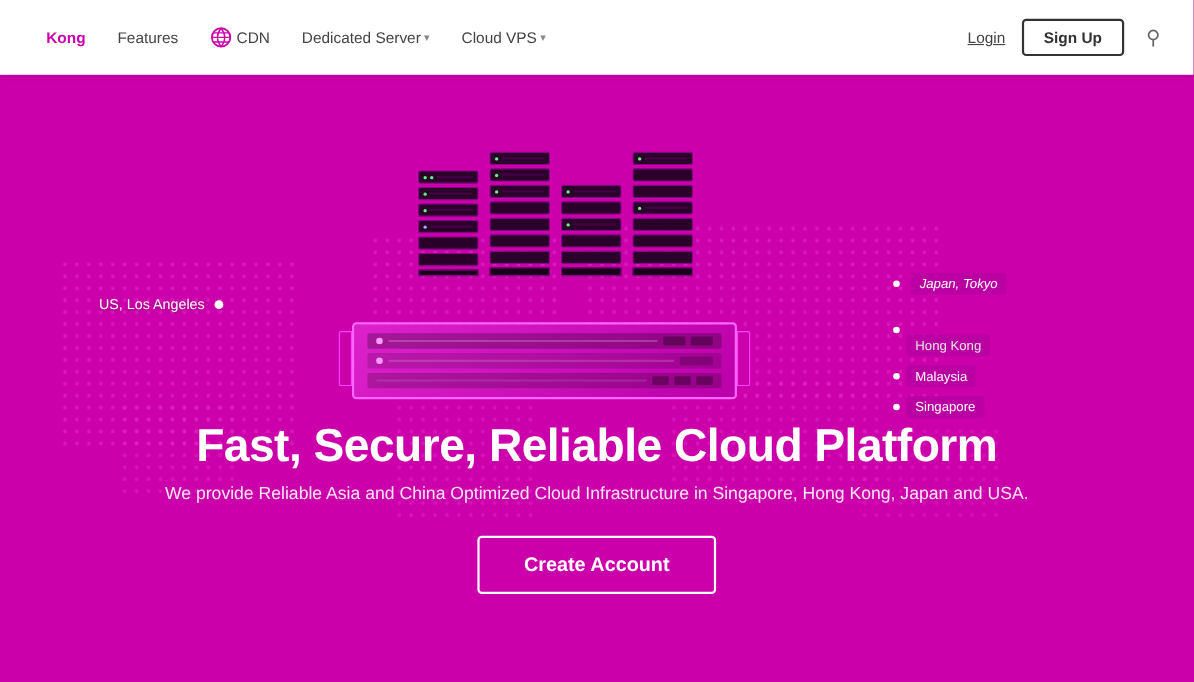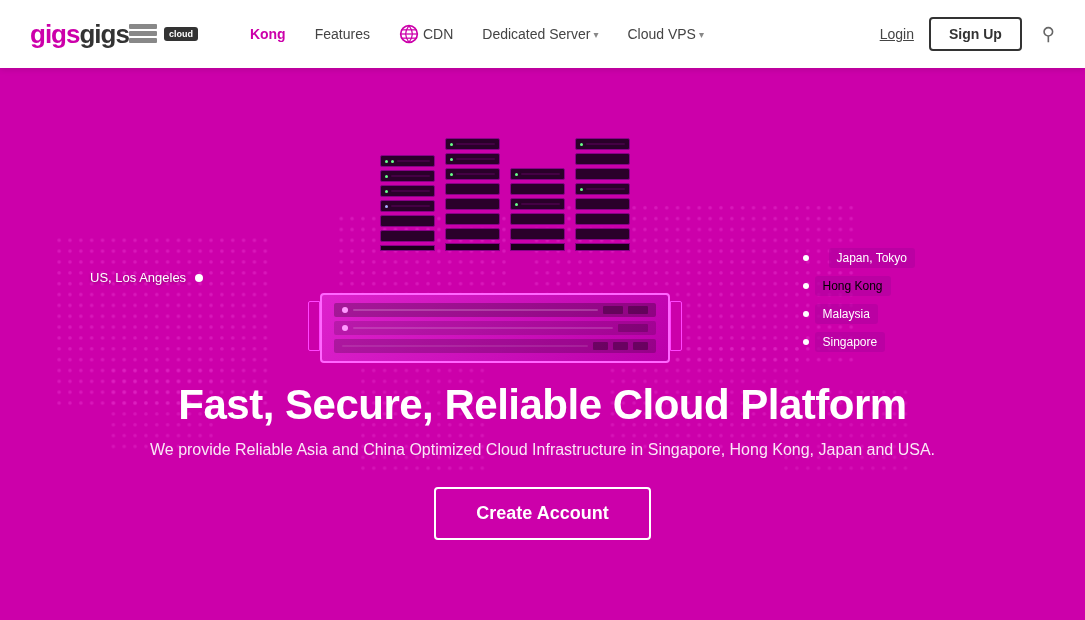--- a/index.html
+++ b/index.html
@@ -189,33 +189,20 @@
       top: 0; left: 0;
       width: 100%;
       height: 100%;
       opacity: 0.4;
     }
   </style>
 </head>
 <body>
 
 <div class="navbar">
-  <a class="logo">
-    <span class="logo-text">
-      <span class="logo-gigs1">gigs</span><span class="logo-gigs2">gigs</span>
-    </span>
-    <div class="logo-icon-area">
-      <div class="logo-server-icon">
-        <div class="server-bar"></div>
-        <div class="server-bar"></div>
-        <div class="server-bar"></div>
-      </div>
-      <div class="logo-cloud-badge">cloud</div>
-    </div>
-  </a>
 
   <div class="nav-links">
     <a class="nav-link active">Kong</a>
     <a class="nav-link">Features</a>
     <a class="cdn-link">
       <svg class="cdn-icon" viewBox="0 0 24 24" fill="none" xmlns="http://www.w3.org/2000/svg">
         <circle cx="12" cy="12" r="10" stroke="#cc00aa" stroke-width="2"></circle>
         <path d="M12 2 Q16 7 16 12 Q16 17 12 22" stroke="#cc00aa" stroke-width="1.5" fill="none"></path>
         <path d="M12 2 Q8 7 8 12 Q8 17 12 22" stroke="#cc00aa" stroke-width="1.5" fill="none"></path>
         <path d="M2 12 H22" stroke="#cc00aa" stroke-width="1.5"></path>
@@ -365,27 +352,27 @@
         <div style="width:15px;height:8px;background:rgba(0,0,0,0.3);border-radius:1px;"></div>
         <div style="width:15px;height:8px;background:rgba(0,0,0,0.3);border-radius:1px;"></div>
       </div>
     </div>
 
     <div style="position:absolute;left:-12px;top:8px;width:12px;height:50px;background:#cc00aa;border:1px solid #ff44ff;border-radius:2px 0 0 2px;"></div>
     <div style="position:absolute;right:-12px;top:8px;width:12px;height:50px;background:#cc00aa;border:1px solid #ff44ff;border-radius:0 2px 2px 0;"></div>
   </div>
 
   <div style="position:absolute; top:180px; right:170px; display:flex;flex-direction:column;gap:8px;align-items:flex-start;">
-    <div style="display:flex;align-items:center;gap:20px;">
+    <div style="display:flex;align-items:center;gap:10px;font-style:italic;">
       <span style="width:6px;height:6px;background:#fff;border-radius:50%;display:inline-block;"></span>
       <div style="background:rgba(180,0,160,0.7);color:#fff;font-size:12px;padding:3px 8px;border-radius:3px;white-space:nowrap;">Japan, Tokyo</div>
     </div>
     <div style="display:flex;align-items:center;gap:6px;">
       <span style="width:6px;height:6px;background:#fff;border-radius:50%;display:inline-block;"></span>
-      <div style="background:rgba(180,0,160,0.7);color:#000000;font-size:12px;padding:3px 8px;border-radius:3px;white-space:nowrap;">Hong Kong</div>
+      <div style="background:rgba(180,0,160,0.7);color:#e5e5e5;font-size:12px;padding:3px 8px;border-radius:3px;white-space:nowrap;margin-top:28px;">Hong Kong</div>
     </div>
     <div style="display:flex;align-items:center;gap:6px;">
       <span style="width:6px;height:6px;background:#fff;border-radius:50%;display:inline-block;"></span>
       <div style="background:rgba(180,0,160,0.7);color:#fff;font-size:12px;padding:3px 8px;border-radius:3px;white-space:nowrap;">Malaysia</div>
     </div>
     <div style="display:flex;align-items:center;gap:6px;">
       <span style="width:6px;height:6px;background:#fff;border-radius:50%;display:inline-block;"></span>
       <div style="background:rgba(180,0,160,0.7);color:#fff;font-size:12px;padding:3px 8px;border-radius:3px;white-space:nowrap;">Singapore</div>
     </div>
   </div>

